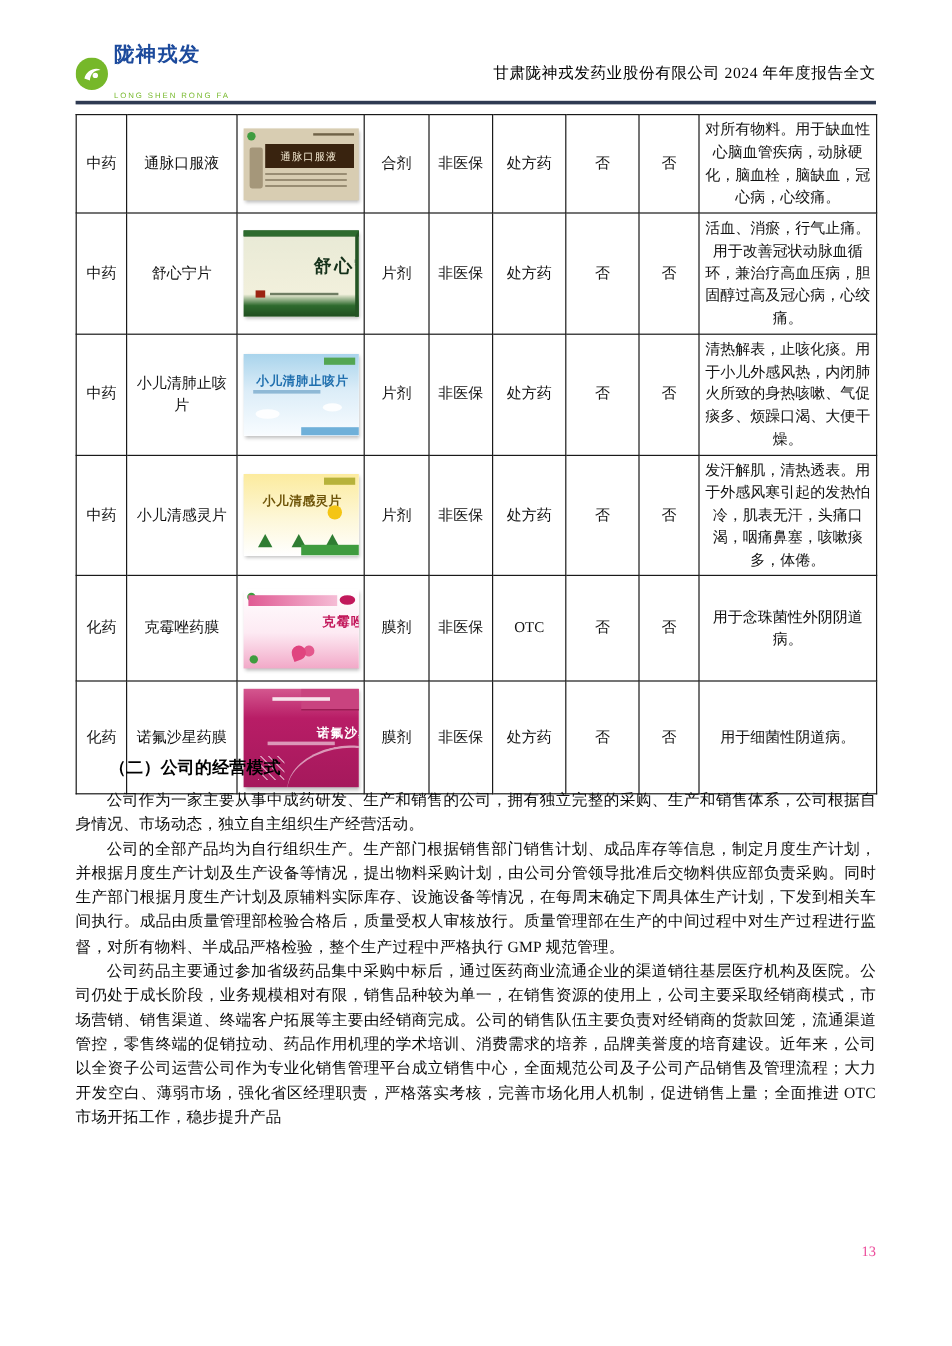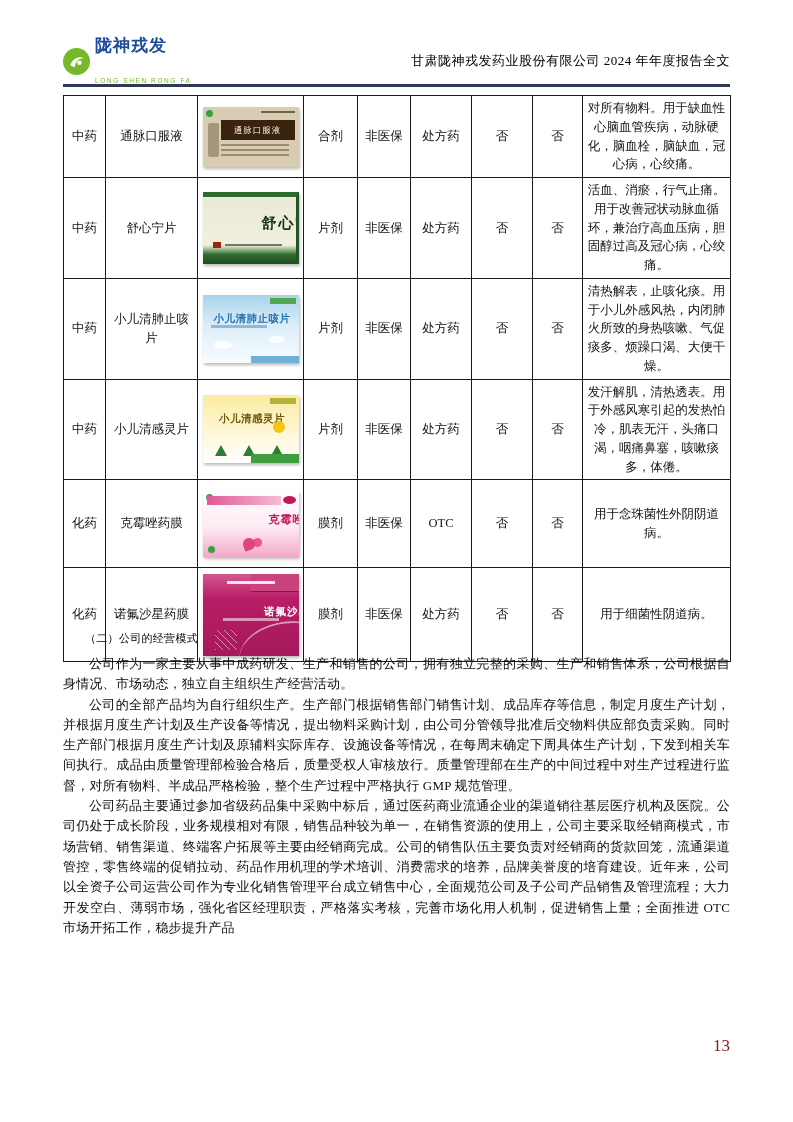--- a/index.html
+++ b/index.html
@@ -112,30 +112,30 @@
               font-weight: bold; font-size: 10.5px; color: #ffffff; letter-spacing: 1px; }
   .t6-sub { position: absolute; top: 44px; left: 20px; right: 20px; height: 3px; background: rgba(255,255,255,.55); }
   .t6-arc { position: absolute; bottom: -26px; right: -30px; width: 90px; height: 60px;
             border-radius: 50%; border-top: 2px solid rgba(255,255,255,.55); transform: rotate(-12deg); }
   .t6-sketch { position: absolute; bottom: 6px; left: 12px; width: 22px; height: 20px;
                background: repeating-linear-gradient(45deg, rgba(255,255,255,.5) 0 1px, transparent 1px 5px); }
 
   
   .section { position: absolute; top: 631px; left: 63px; width: 667px; }
   .section-heading {
-    font-size: 11px; font-weight: normal; color: #000;
+    font-size: 14px; font-weight: bold; color: #000;
     text-indent: 2em; margin-bottom: 8px; letter-spacing: .3px;
   }
   .section p {
     font-size: 13px; line-height: 20.3px; text-indent: 2em;
     text-align: justify; color: #0c0c0c; letter-spacing: .2px;
   }
 
   
-  .page-number { position: absolute; top: 1036px; right: 63px; font-size: 17px; color: #7f1d1d; }
+  .page-number { position: absolute; top: 1036px; right: 63px; font-size: 12px; color: #ec4899; }
 </style>
 </head>
 <body>
 
 <div class="page">
 
   <div class="header">
     <div class="brand">
       <span class="brand-icon">
         <svg width="27" height="27" viewBox="0 0 24 24">

